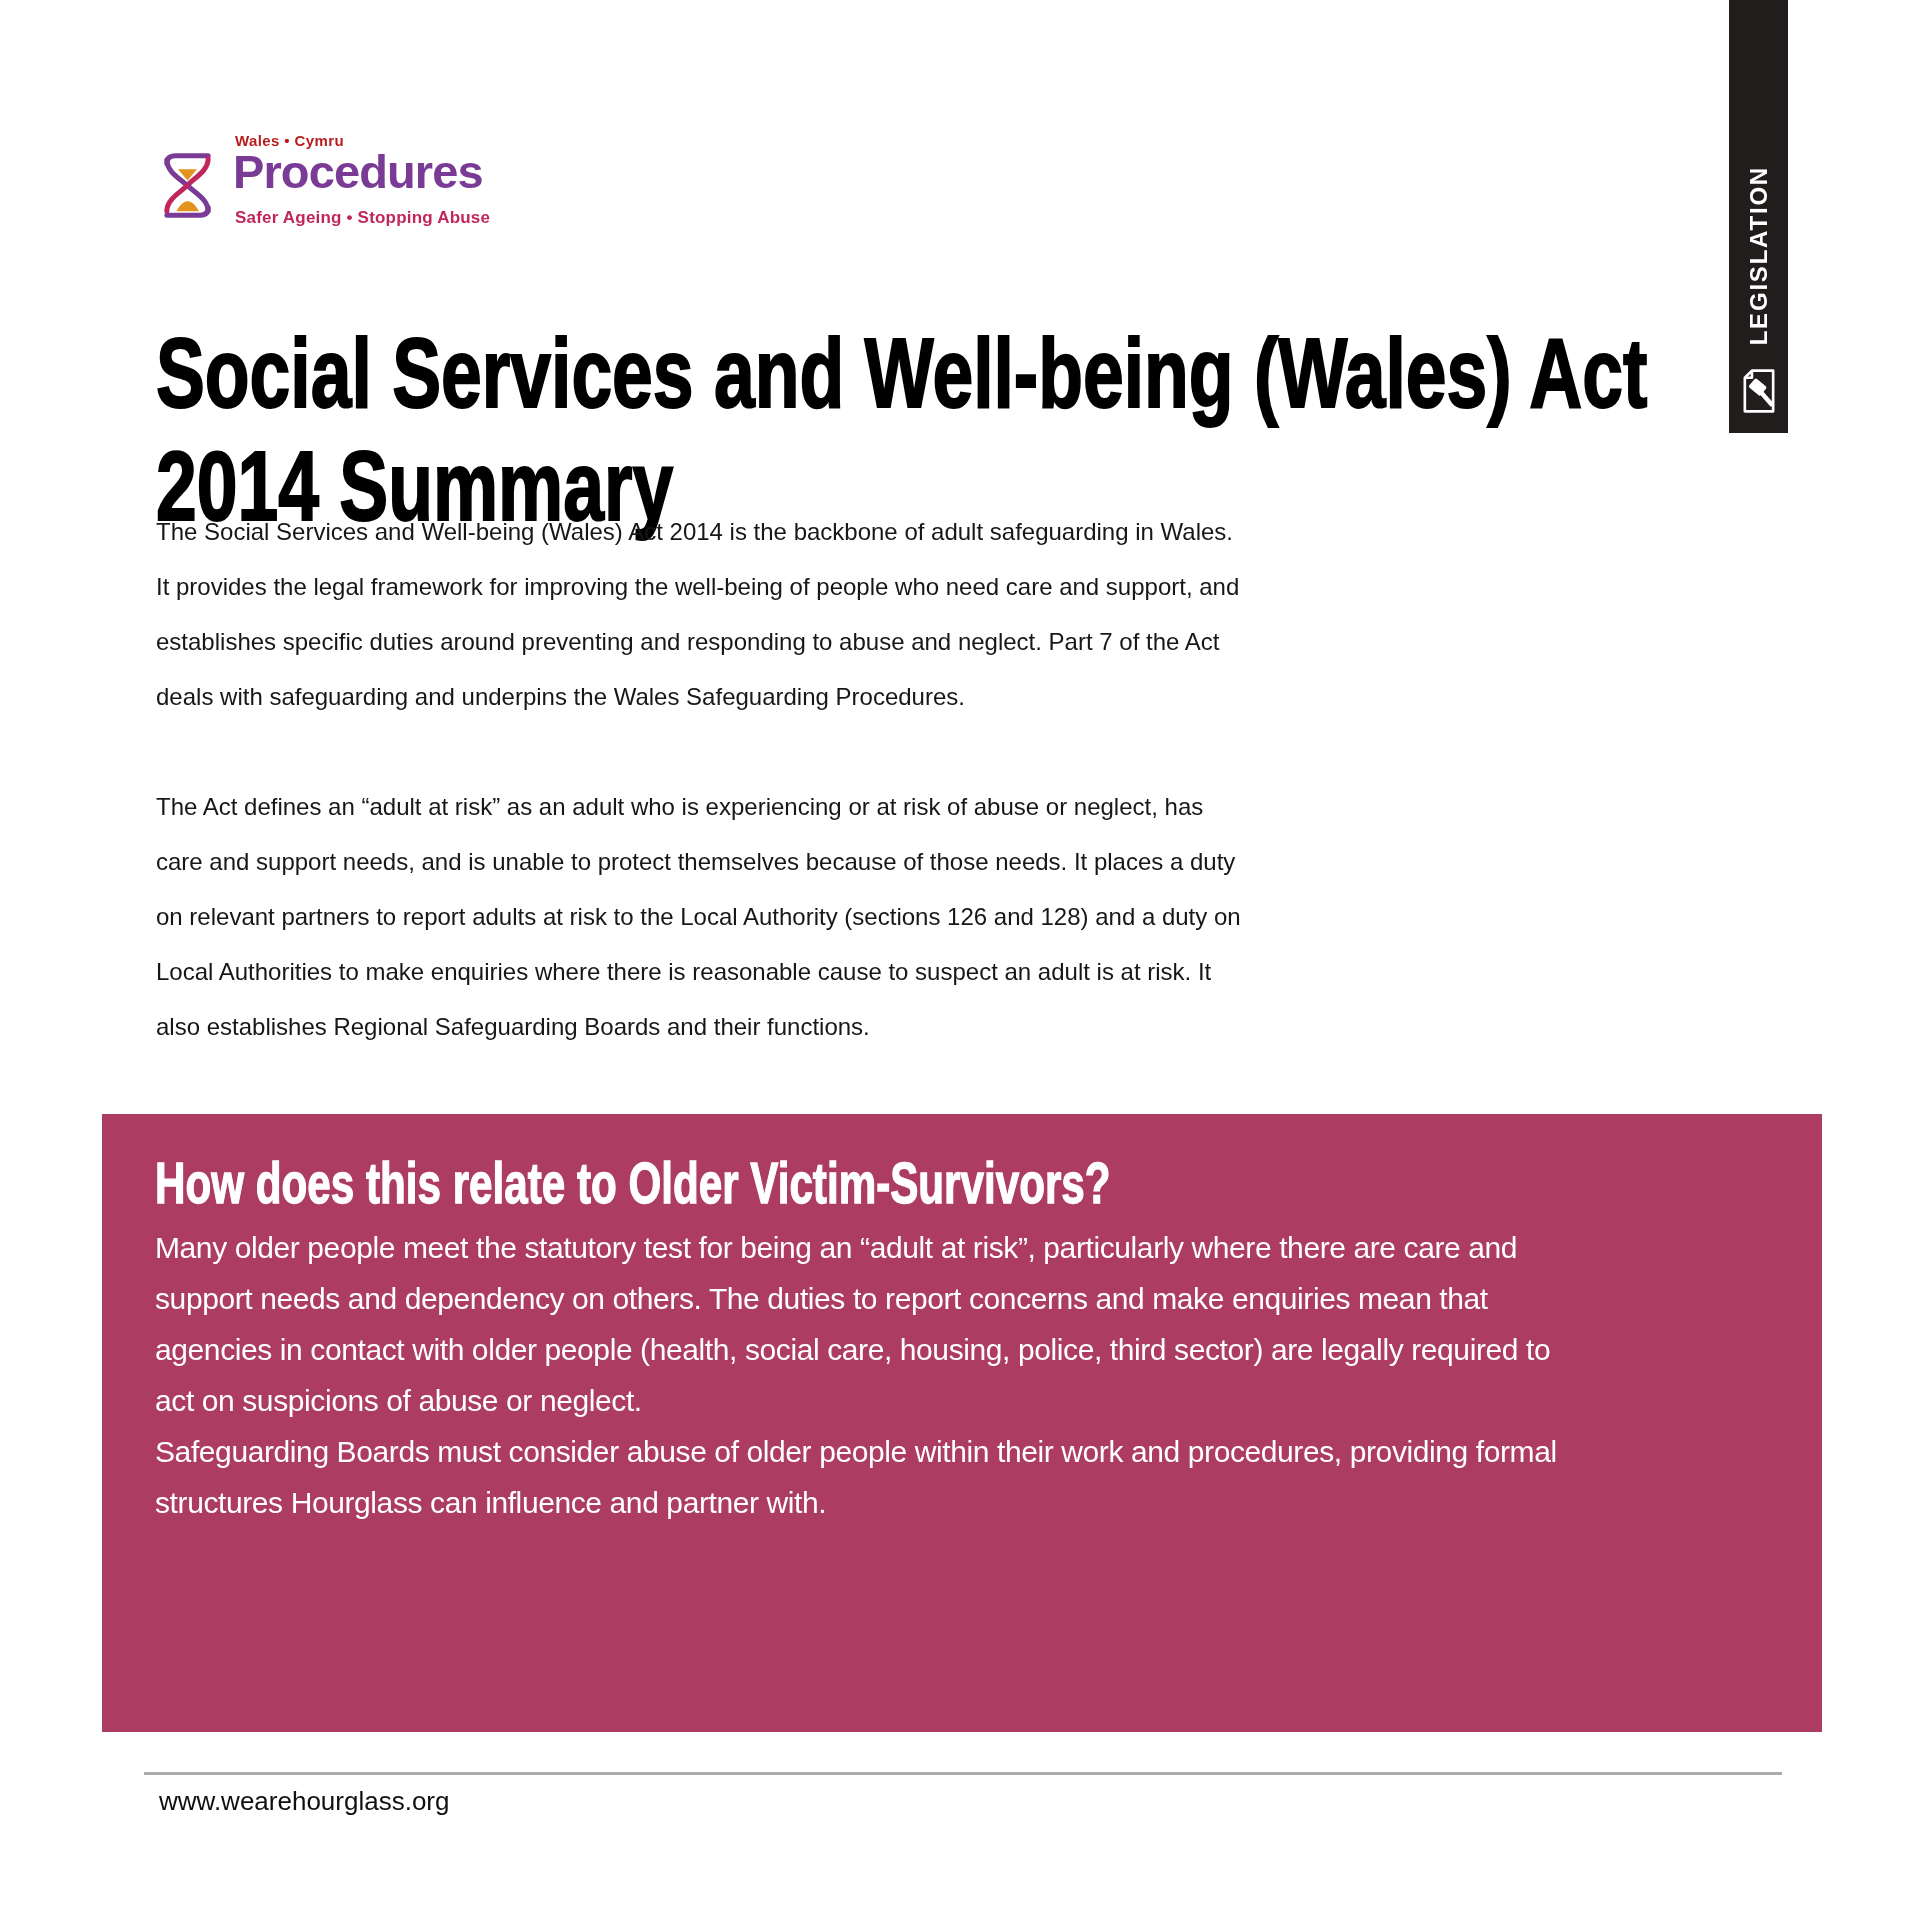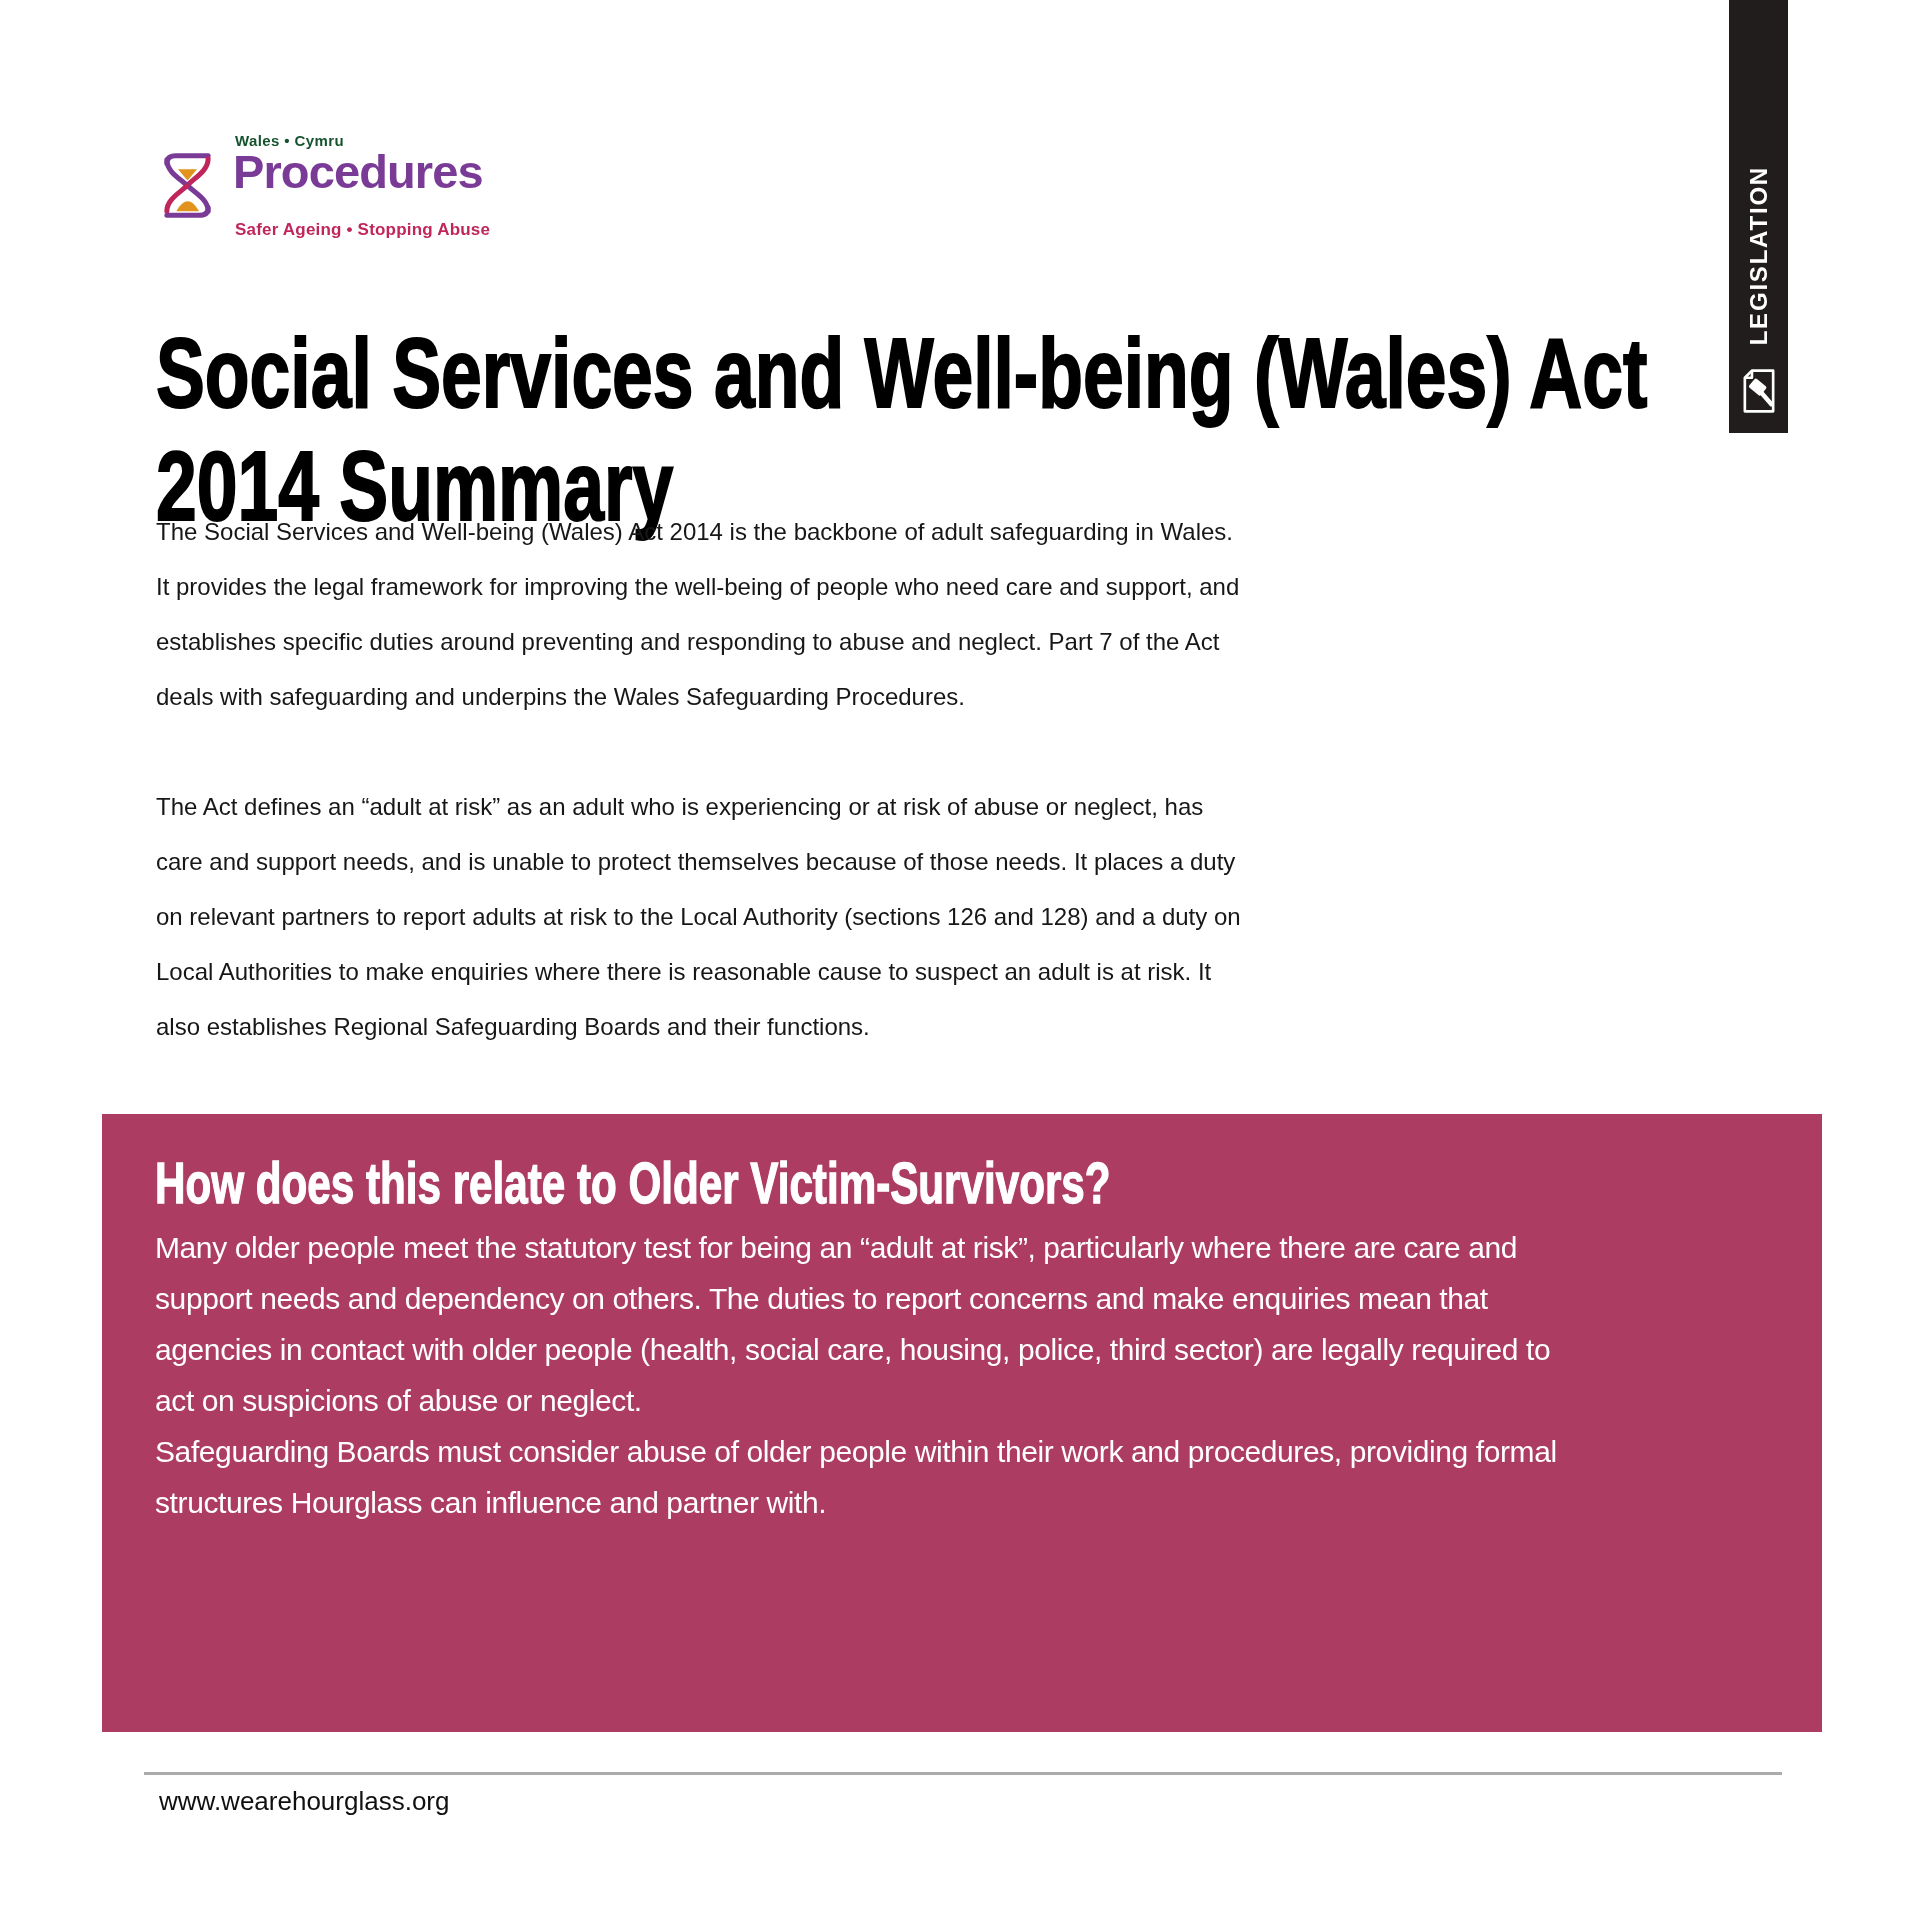--- a/index.html
+++ b/index.html
@@ -6,28 +6,28 @@
   .page {
     position:relative; width:1925px; height:1925px; background:#ffffff;
     font-family:"Liberation Sans", sans-serif; overflow:hidden;
   }
 
   
   .logo { position:absolute; left:158px; top:138px; width:499px; height:98px; }
   .logo-icon { position:absolute; left:0; top:0.9px; }
   .logo-region {
     position:absolute; left:77px; top:-6.2px; font-size:15px; font-weight:bold;
-    letter-spacing:0.4px; color:#14532d;text-align:center;
+    letter-spacing:0.4px; color:#b91c1c;text-align:center;
   }
   .logo-name {
     position:absolute; left:75px; top:6.2px; font-size:47px; font-weight:bold;
     letter-spacing:-0.9px; color:#7a3b96;
   }
   .logo-tagline {
-    position:absolute; left:77px; top:82px; font-size:17px; font-weight:bold;
+    position:absolute; left:77px; top:70px; font-size:17px; font-weight:bold;
     letter-spacing:0.2px; color:#c0265c;
   }
 
   
   .tab {
     position:absolute; left:1729px; top:0; width:59px; height:433px;
     background:#201d1c; display:flex; flex-direction:column; align-items:center;
     justify-content:flex-end; box-sizing:border-box; padding-bottom:16px;
   }
   .tab-label {

